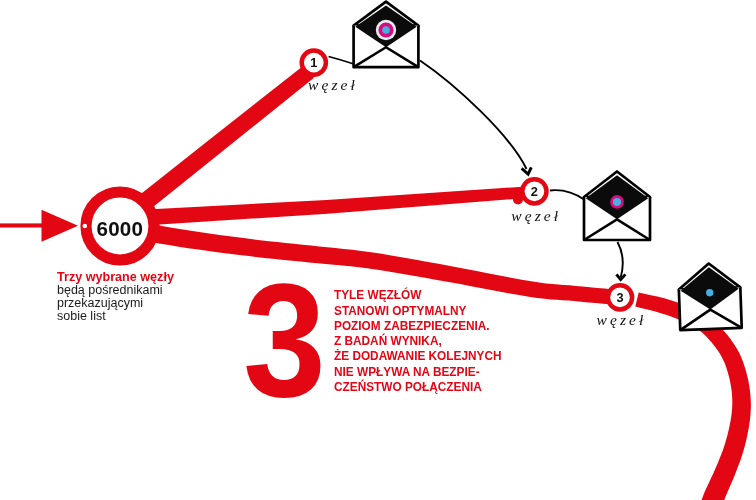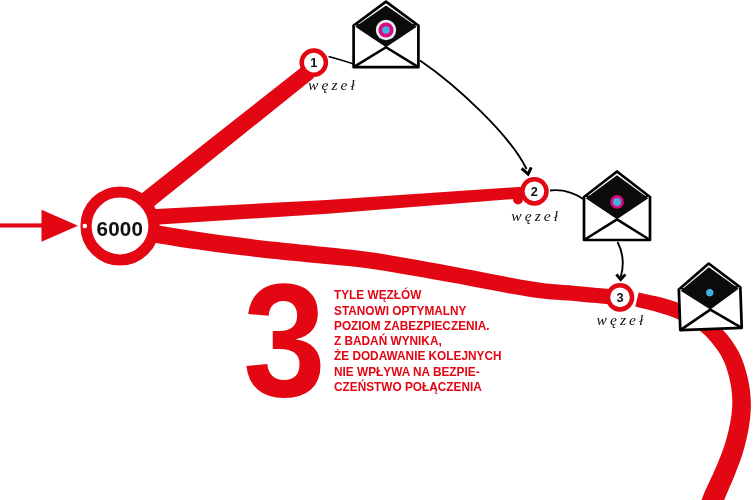--- a/index.html
+++ b/index.html
@@ -58,13 +58,14 @@
       <text x="313.8" y="67.2" text-anchor="middle" font-family="Liberation Sans, sans-serif" font-weight="bold" font-size="12.8" fill="#111">1</text>
       <circle cx="534.4" cy="191.3" r="12.1" fill="#fff" stroke="#e30613" stroke-width="4.5"></circle>
       <text x="534.4" y="195.9" text-anchor="middle" font-family="Liberation Sans, sans-serif" font-weight="bold" font-size="12.8" fill="#111">2</text>
       <circle cx="620" cy="297.3" r="12.1" fill="#fff" stroke="#e30613" stroke-width="4.5"></circle>
       <text x="620" y="301.90000000000003" text-anchor="middle" font-family="Liberation Sans, sans-serif" font-weight="bold" font-size="12.8" fill="#111">3</text>
       <text x="333" y="89.8" text-anchor="middle" font-family="Liberation Serif, serif" font-style="italic" font-size="15.5" letter-spacing="3.1" fill="#111">węzeł</text>
       <text x="536.2" y="221.2" text-anchor="middle" font-family="Liberation Serif, serif" font-style="italic" font-size="15.5" letter-spacing="3.1" fill="#111">węzeł</text>
       <text x="621.5" y="325.4" text-anchor="middle" font-family="Liberation Serif, serif" font-style="italic" font-size="15.5" letter-spacing="3.1" fill="#111">węzeł</text>
       <text x="243" y="396" font-family="Liberation Sans, sans-serif" font-weight="bold" font-size="162" fill="#e30613" transform="translate(243 0) scale(0.92 1) translate(-243 0)">3</text>
     </svg>
+<div class="txt"><b>Trzy wybrane węzły</b><br>będą pośrednikami<br>przekazującymi<br>sobie list</div>
 <div class="caps">TYLE WĘZŁÓW<br>STANOWI OPTYMALNY<br>POZIOM ZABEZPIECZENIA.<br>Z BADAŃ WYNIKA,<br>ŻE DODAWANIE KOLEJNYCH<br>NIE WPŁYWA NA BEZPIE-<br>CZEŃSTWO POŁĄCZENIA</div>
 </div>
 </body></html>

